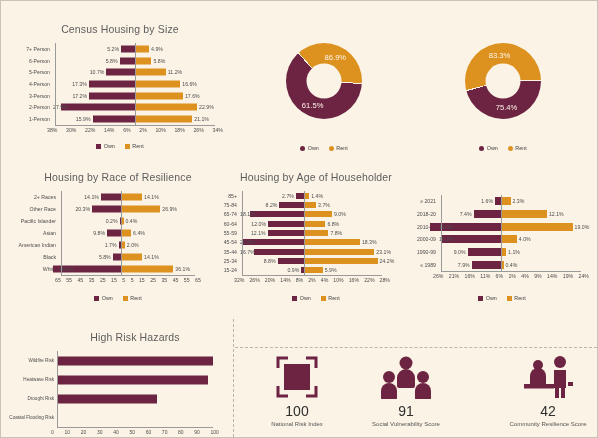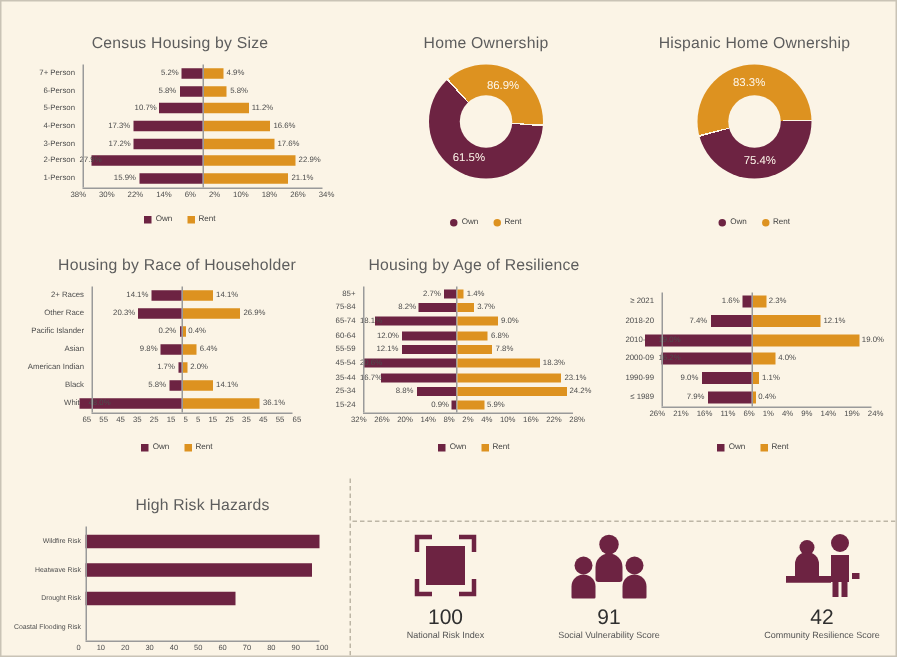--- a/index.html
+++ b/index.html
@@ -211,63 +211,61 @@
         <span>Own</span>
       </div>
       <div class="legend-item">
         <span class="lg-sq sw-rent"></span>
         <span>Rent</span>
       </div>
     </div>
   </div>
 
   <div class="panel" style="left:238px; top:6px; width:170px; height:140px;">
-    <div class="panel-title" style="margin-top:4px;">Home Ownership</div>
     <div class="donut-wrap" id="donut1" style="left:47px; top:24px; width:76px; height:76px;">
         <div class="donut" style="width: 76px; height: 76px; background: conic-gradient(from 95deg, rgb(109, 35, 66) 0deg, rgb(109, 35, 66) 221.4deg, rgb(251, 244, 230) 221.4deg, rgb(251, 244, 230) 223.4deg, rgb(221, 146, 32) 223.4deg, rgb(221, 146, 32) 358deg, rgb(251, 244, 230) 358deg, rgb(251, 244, 230) 360deg);">
           <div class="donut-hole" style="width: 34.96px; height: 34.96px;"></div>
           <div class="donut-lbl" style="left: 26.6295px; top: 61.6262px;">61.5%</div>
           <div class="donut-lbl" style="left: 49.3705px; top: 14.3738px;">86.9%</div>
         </div>
       </div>
     <div class="legend" style="left:0; top:126px; width:170px;">
       <div class="legend-item">
         <span class="lg-ci sw-own"></span>
         <span>Own</span>
       </div>
       <div class="legend-item">
         <span class="lg-ci sw-rent"></span>
         <span>Rent</span>
       </div>
     </div>
   </div>
 
   <div class="panel" style="left:412px; top:6px; width:180px; height:140px;">
-    <div class="panel-title" style="margin-top:4px;">Hispanic Home Ownership</div>
     <div class="donut-wrap" id="donut2" style="left:52px; top:24px; width:76px; height:76px;">
         <div class="donut" style="width: 76px; height: 76px; background: conic-gradient(from 90deg, rgb(109, 35, 66) 0deg, rgb(109, 35, 66) 164.409deg, rgb(251, 244, 230) 164.409deg, rgb(251, 244, 230) 166.409deg, rgb(221, 146, 32) 166.409deg, rgb(221, 146, 32) 358deg, rgb(251, 244, 230) 358deg, rgb(251, 244, 230) 360deg);">
           <div class="donut-hole" style="width: 34.96px; height: 34.96px;"></div>
           <div class="donut-lbl" style="left: 41.5563px; top: 63.9777px;">75.4%</div>
           <div class="donut-lbl" style="left: 34.4437px; top: 12.0223px;">83.3%</div>
         </div>
       </div>
     <div class="legend" style="left:0; top:126px; width:180px;">
       <div class="legend-item">
         <span class="lg-ci sw-own"></span>
         <span>Own</span>
       </div>
       <div class="legend-item">
         <span class="lg-ci sw-rent"></span>
         <span>Rent</span>
       </div>
     </div>
   </div>
 
   <div class="panel" style="left:4px; top:156px; width:226px; height:148px;">
-    <div class="panel-title" style="margin-top:2px;">Housing by Race of Householder</div>
+    <div class="panel-title" style="margin-top:2px;">Housing by Race of Resilience</div>
 
     <div class="dv-rows" id="dv3" style="position:absolute; left:0; top:22px; width:226px; height:84px;">
         <div class="dv-axisline" style="left: 116px;"></div>
         <div class="dv-row" style="position: absolute; left: 0px; top: 0px; width: 100%; height: 12px;">
           <div class="dv-cat" style="width: 54px;">2+ Races</div>
           <div class="dv-track">
             <div class="dv-bar own" style="left: 41.9346px; width: 20.0654px; height: 7px;"></div>
             <div class="dv-bar rent" style="left: 63px; width: 20.0654px; height: 7px;"></div>
             <div class="dv-val left" style="left: 0px; width: 39.9346px;">14.1%</div>
             <div class="dv-val" style="left: 85.0654px;">14.1%</div>
@@ -354,21 +352,21 @@
         <span>Own</span>
       </div>
       <div class="legend-item">
         <span class="lg-sq sw-rent"></span>
         <span>Rent</span>
       </div>
     </div>
   </div>
 
   <div class="panel" style="left:215px; top:156px; width:200px; height:148px;">
-    <div class="panel-title" style="margin-top:2px;">Housing by Age of Resilience</div>
+    <div class="panel-title" style="margin-top:2px;">Housing by Age of Householder</div>
 
     <div class="dv-rows" id="dv4" style="position:absolute; left:0; top:22px; width:200px; height:84px;">
         <div class="dv-axisline" style="left: 88px;"></div>
         <div class="dv-row" style="position: absolute; left: 0px; top: 0px; width: 100%; height: 9.33333px;">
           <div class="dv-cat" style="width: 24px;">85+</div>
           <div class="dv-track">
             <div class="dv-bar own" style="left: 55.9px; width: 8.1px; height: 6px;"></div>
             <div class="dv-bar rent" style="left: 65px; width: 4.2px; height: 6px;"></div>
             <div class="dv-val left" style="left: 0px; width: 53.9px;">2.7%</div>
             <div class="dv-val" style="left: 71.2px;">1.4%</div>

